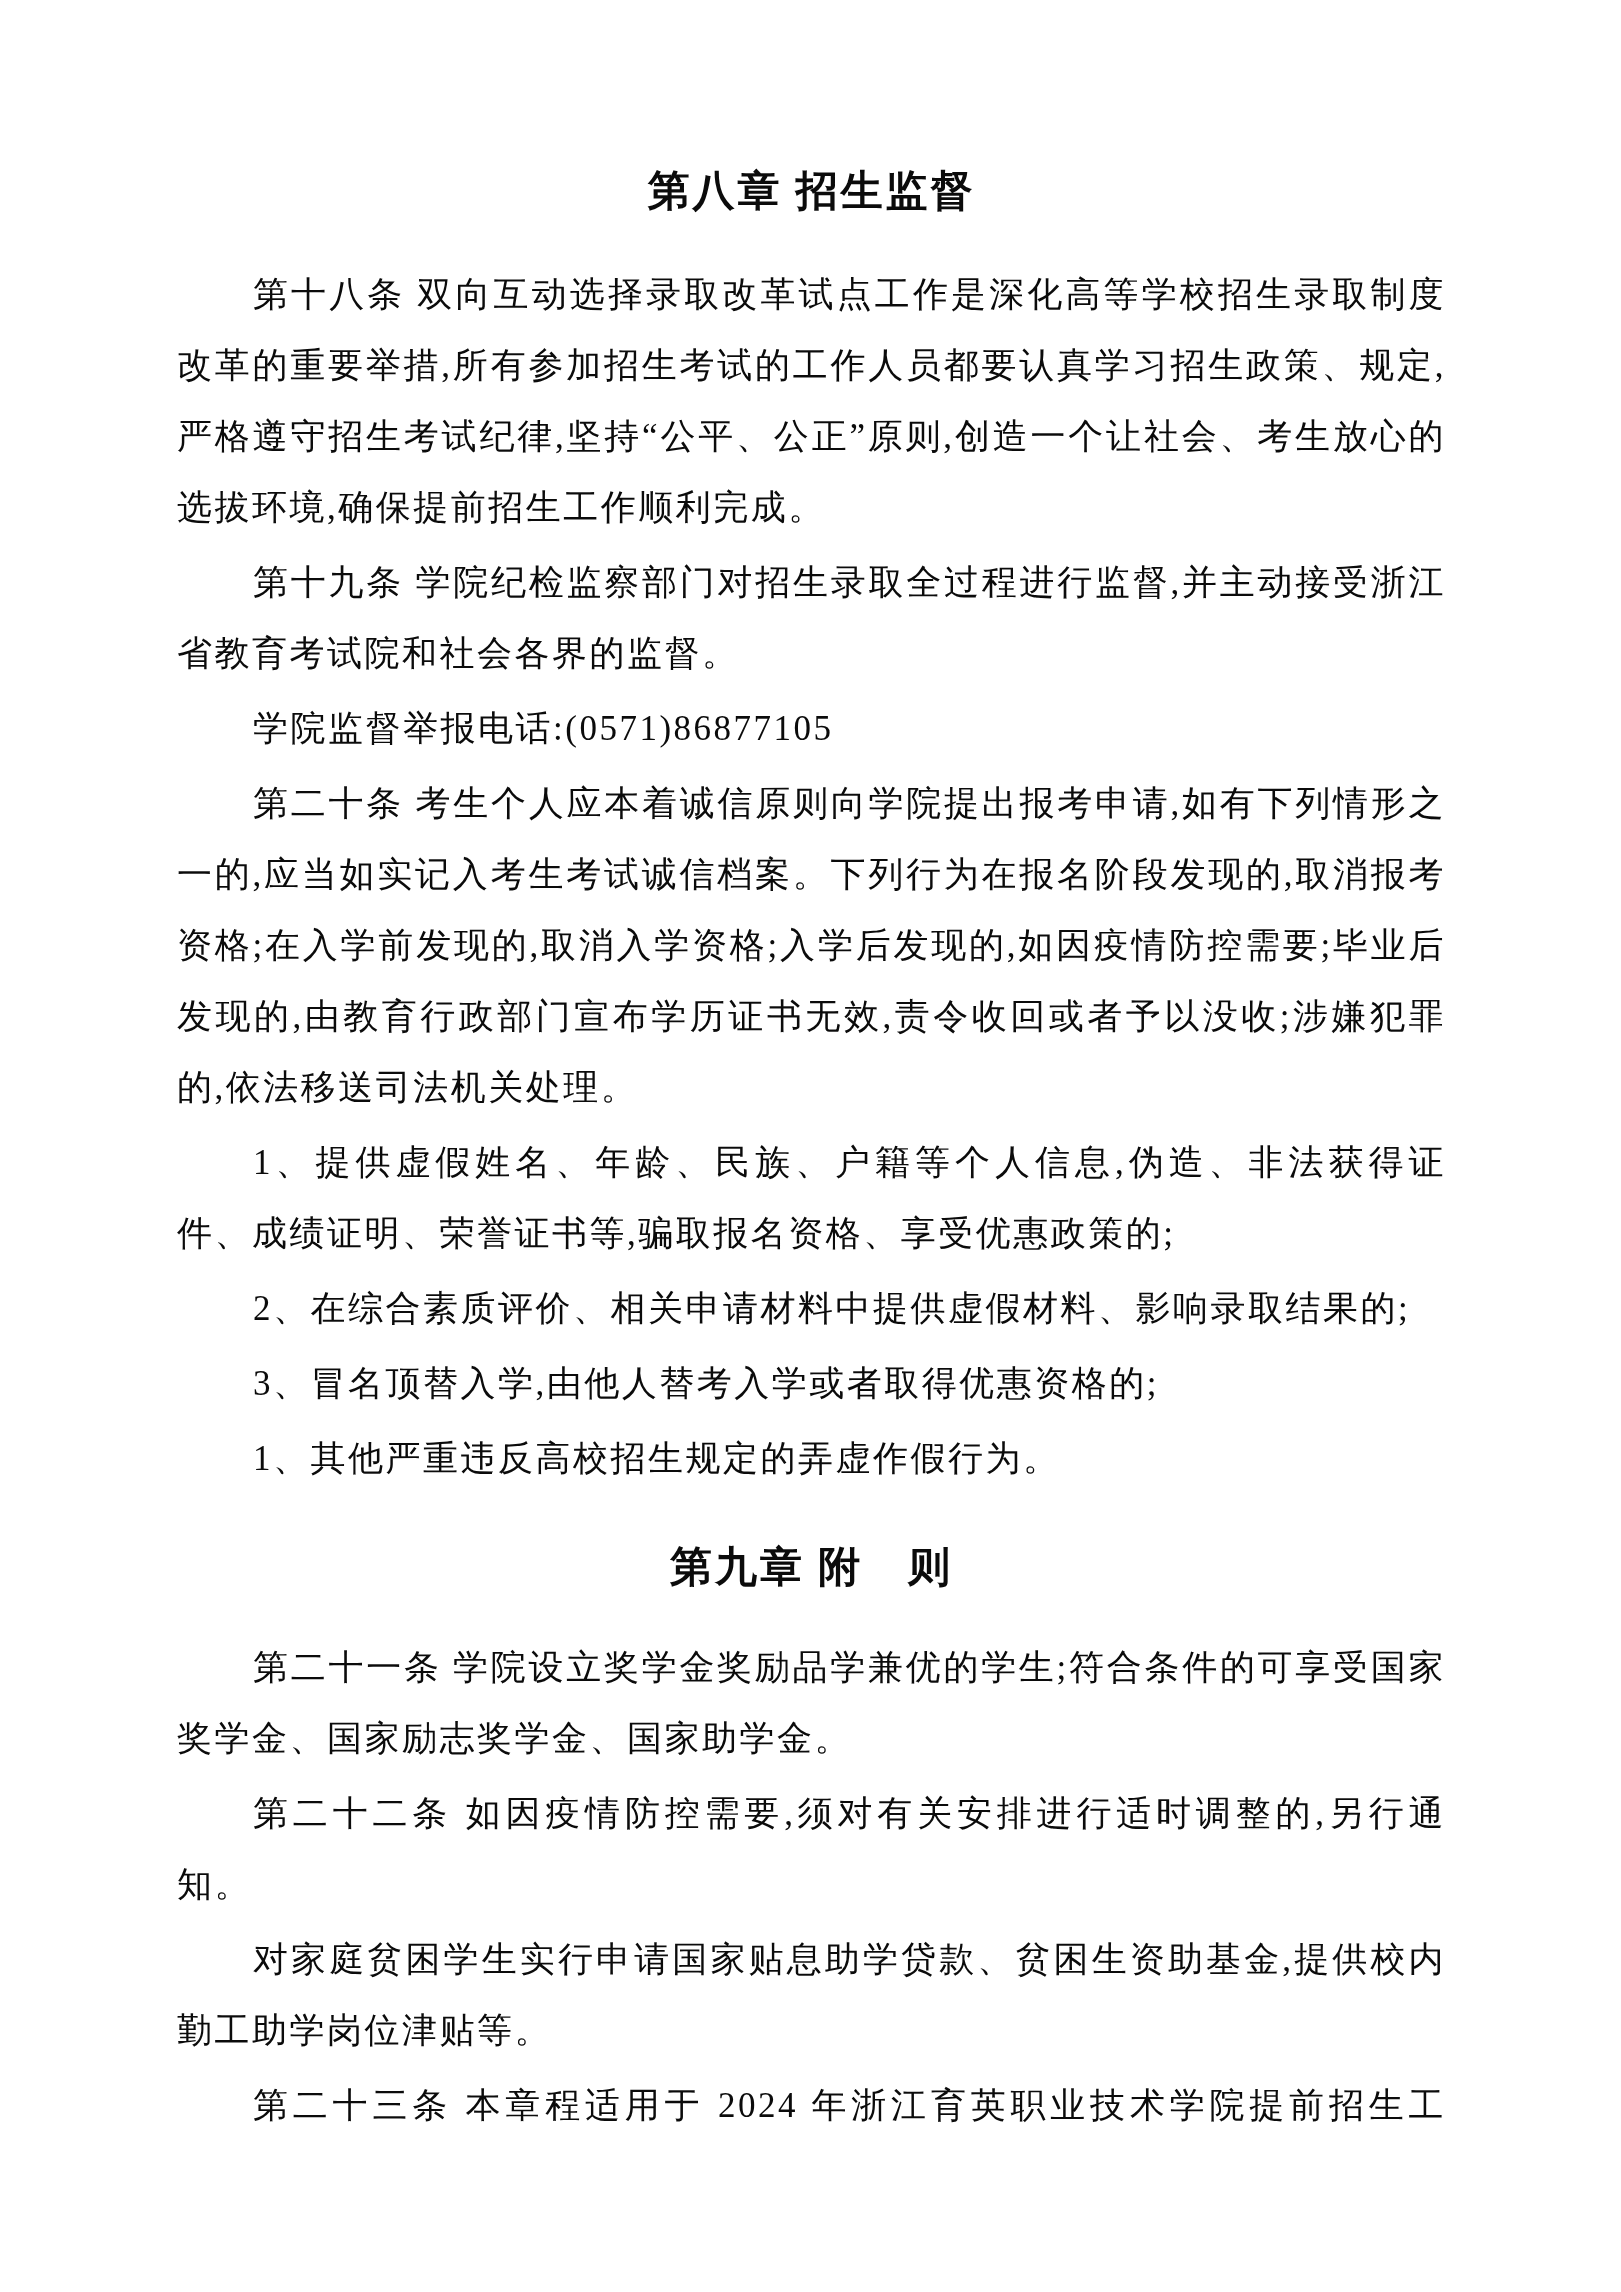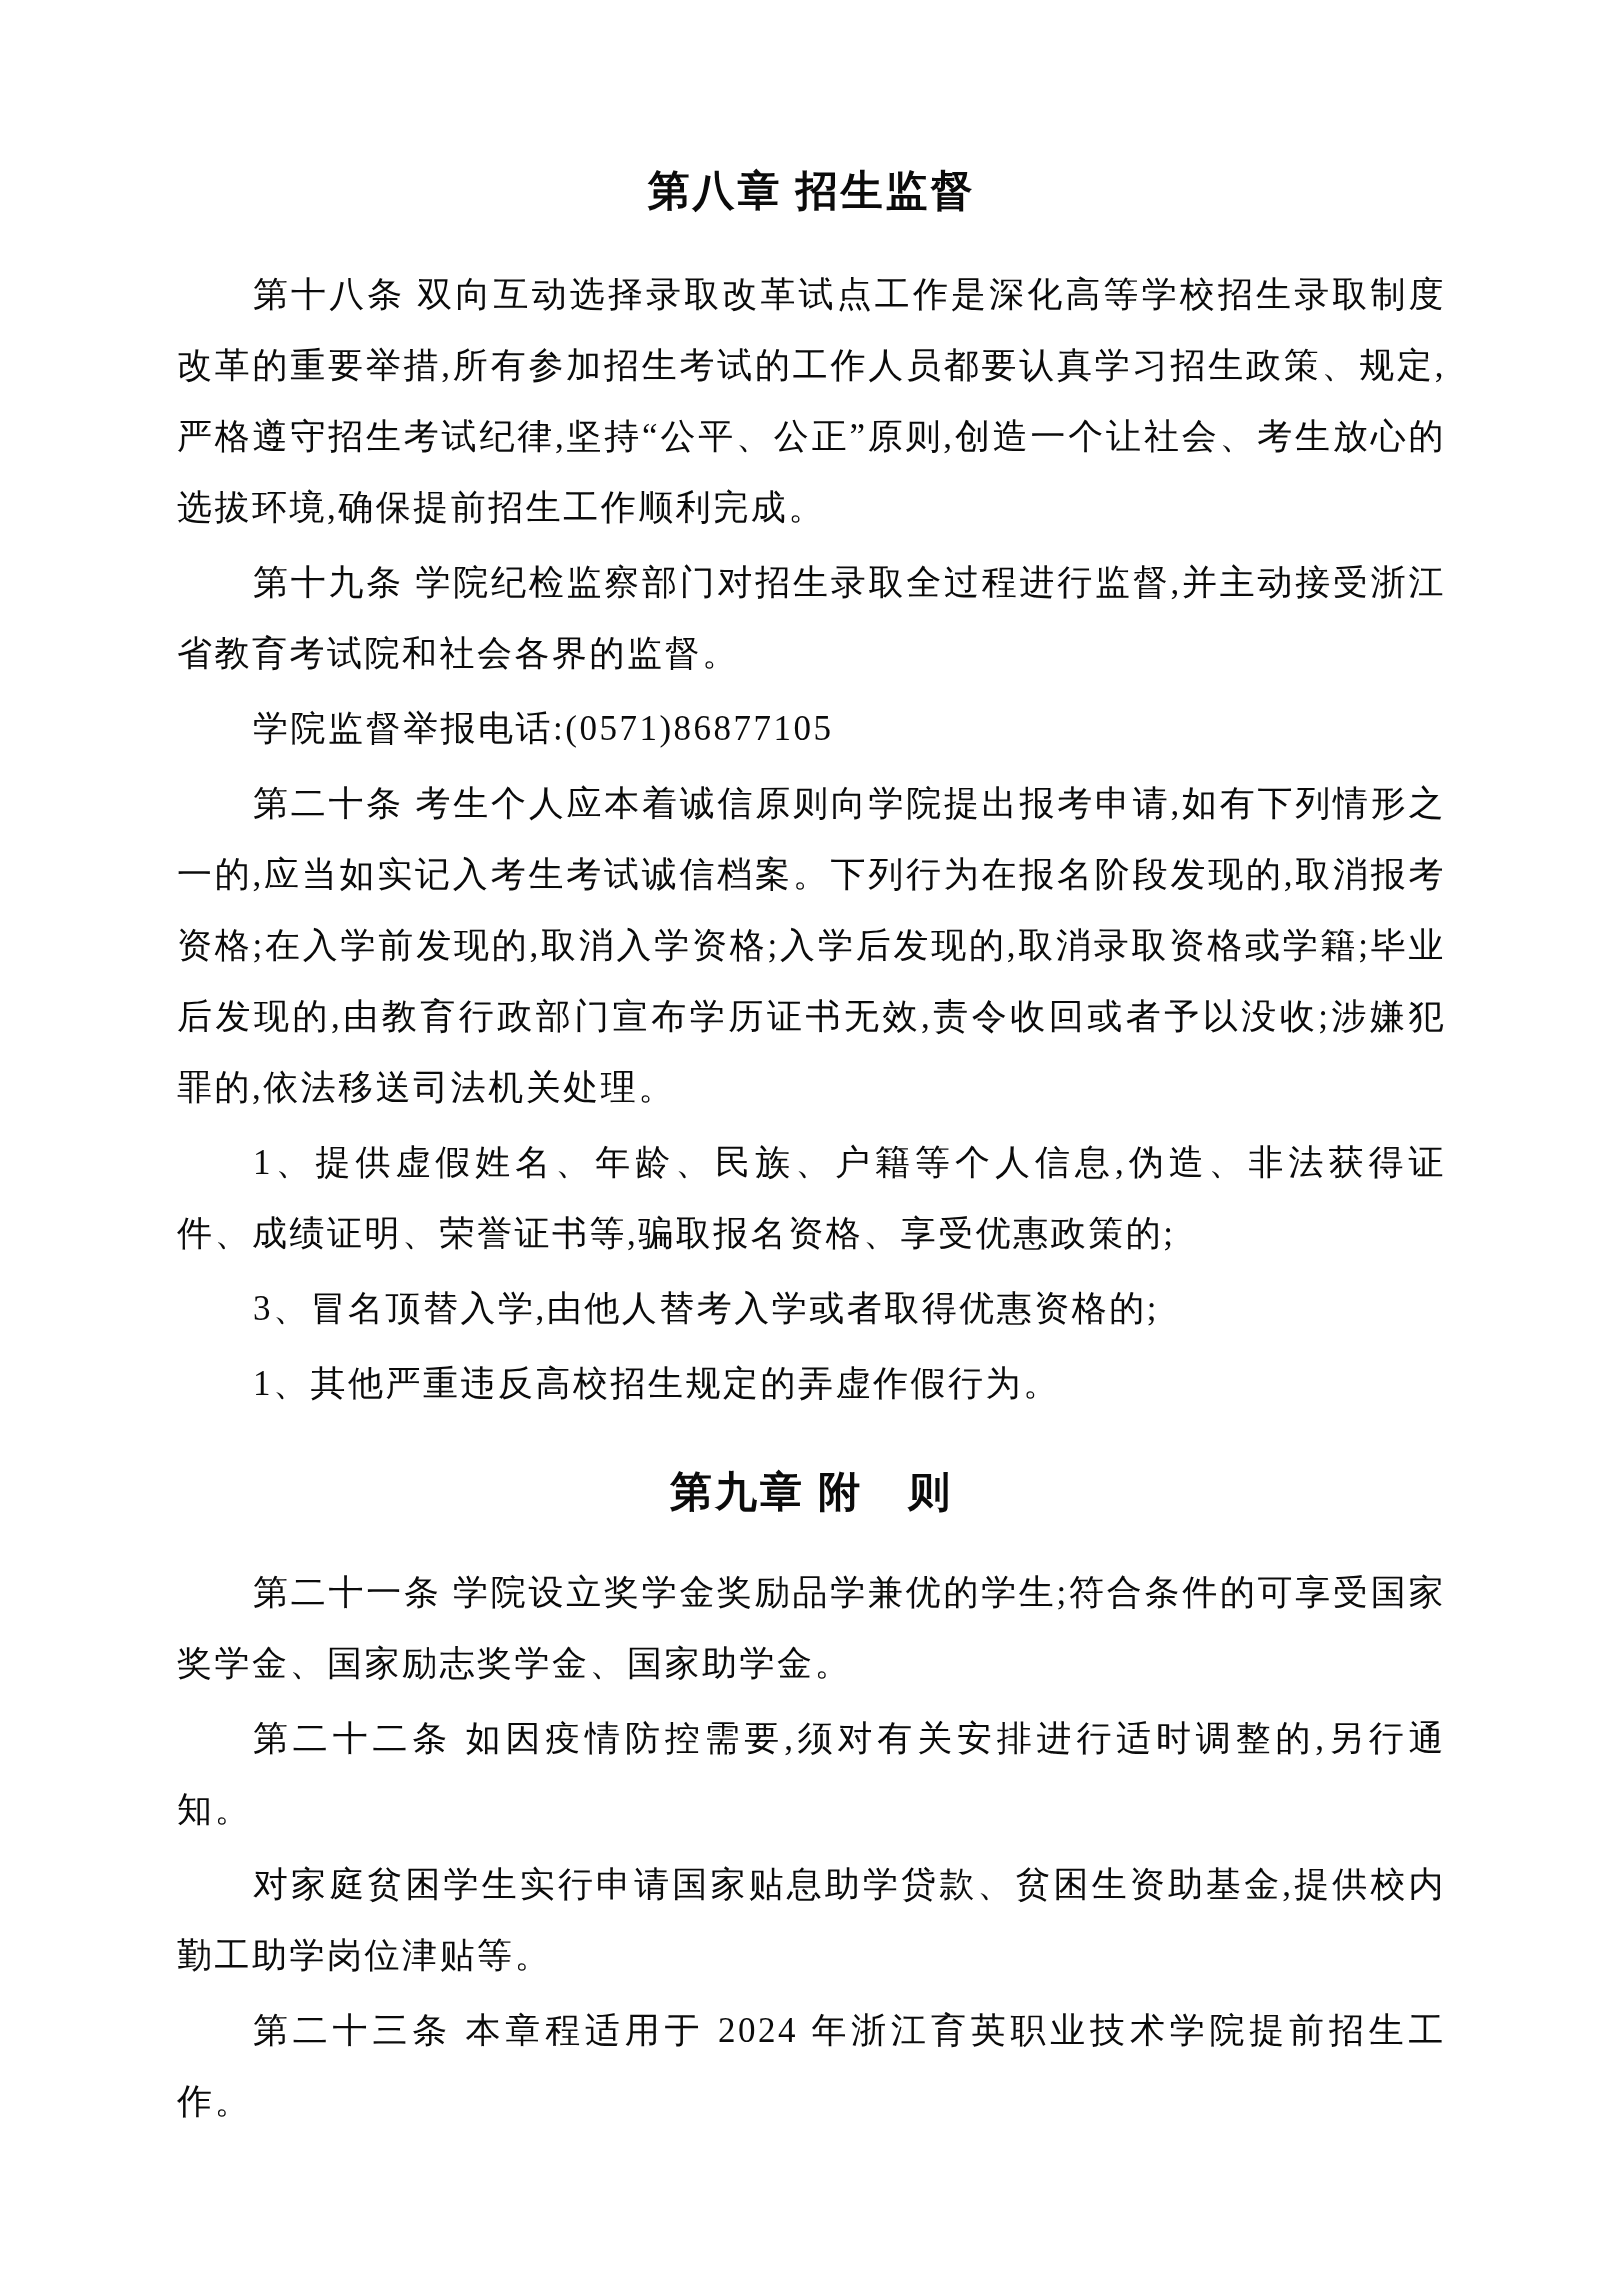--- a/index.html
+++ b/index.html
@@ -65,24 +65,25 @@
   <div class="content">
 
     <h1 class="chapter-title">第八章 招生监督</h1>
 
     <p>第十八条 双向互动选择录取改革试点工作是深化高等学校招生录取制度改革的重要举措,所有参加招生考试的工作人员都要认真学习招生政策、规定,严格遵守招生考试纪律,坚持“公平、公正”原则,创造一个让社会、考生放心的选拔环境,确保提前招生工作顺利完成。</p>
 
     <p>第十九条 学院纪检监察部门对招生录取全过程进行监督,并主动接受浙江省教育考试院和社会各界的监督。</p>
 
     <p>学院监督举报电话:(0571)86877105</p>
 
-    <p>第二十条 考生个人应本着诚信原则向学院提出报考申请,如有下列情形之一的,应当如实记入考生考试诚信档案。下列行为在报名阶段发现的,取消报考资格;在入学前发现的,取消入学资格;入学后发现的,取消录取资格或学籍;毕业后发现的,由教育行政部门宣布学历证书无效,责令收回或者予以没收;涉嫌犯罪的,依法移送司法机关处理。</p>
+    <p>第二十条 考生个人应本着诚信原则向学院提出报考申请,如有下列情形之一的,应当如实记入考生考试诚信档案。下列行为在报名阶段发现的,取消报考资格;在入学前发现的,取消入学资格;入学后发现的,如因疫情防控需要;毕业后发现的,由教育行政部门宣布学历证书无效,责令收回或者予以没收;涉嫌犯罪的,依法移送司法机关处理。</p>
 
     <p>1、提供虚假姓名、年龄、民族、户籍等个人信息,伪造、非法获得证件、成绩证明、荣誉证书等,骗取报名资格、享受优惠政策的;</p>
 
+    <p>2、在综合素质评价、相关申请材料中提供虚假材料、影响录取结果的;</p>
 
     <p>3、冒名顶替入学,由他人替考入学或者取得优惠资格的;</p>
 
     <p>1、其他严重违反高校招生规定的弄虚作假行为。</p>
 
     <h1 class="chapter-title chapter-title-2">第九章 附　则</h1>
 
     <p>第二十一条 学院设立奖学金奖励品学兼优的学生;符合条件的可享受国家奖学金、国家励志奖学金、国家助学金。</p>
 
     <p>第二十二条 如因疫情防控需要,须对有关安排进行适时调整的,另行通知。</p>

